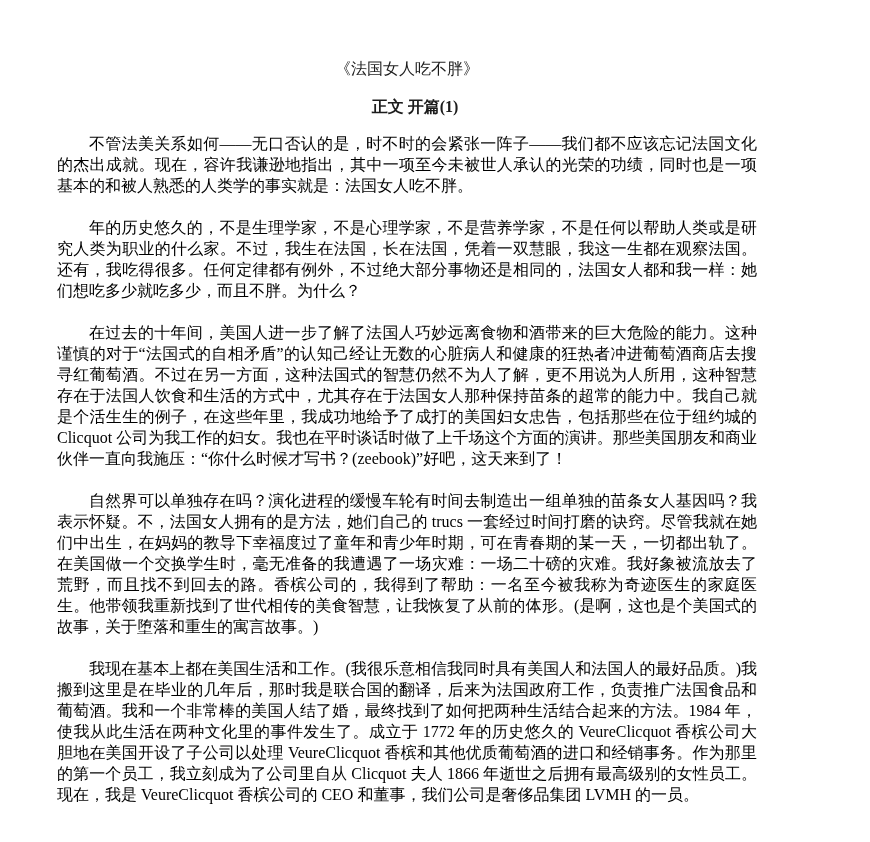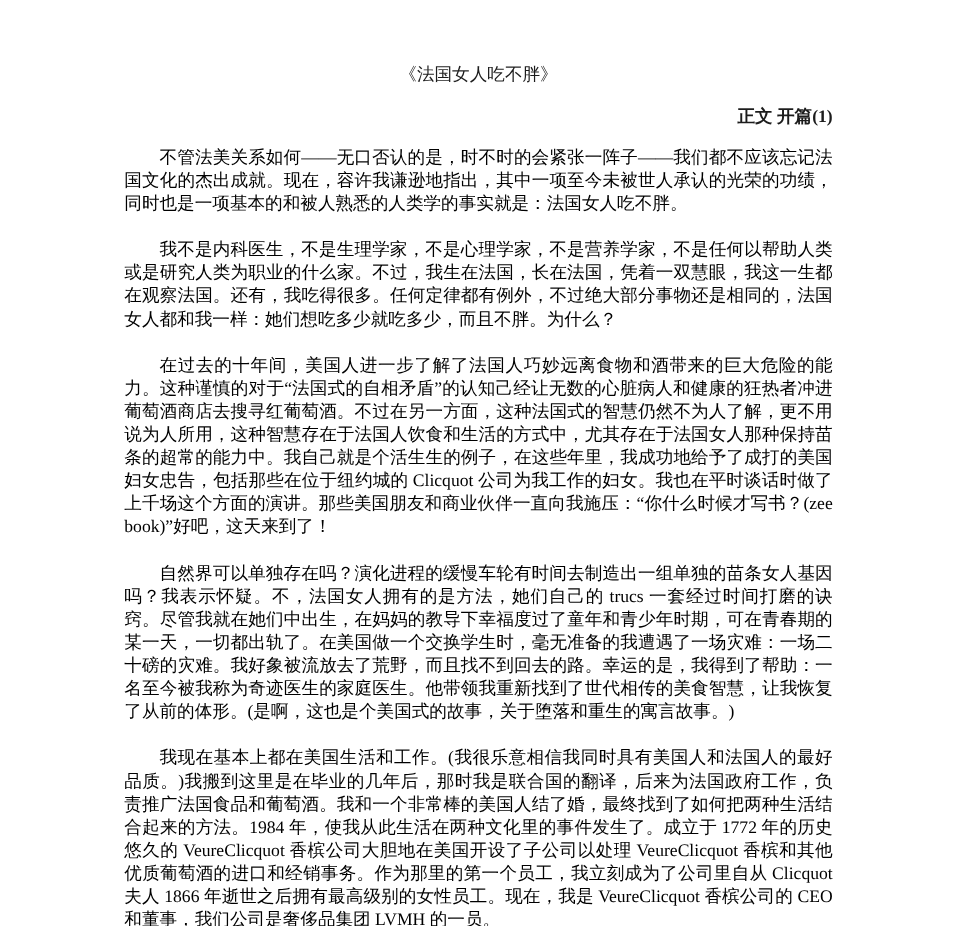--- a/index.html
+++ b/index.html
@@ -11,37 +11,37 @@
     width: 870px;
     height: 842px;
     font-family: "Liberation Serif", "DejaVu Serif", serif;
     color: #1c1c1c;
     overflow: hidden;
   }
   .page {
     box-sizing: border-box;
     width: 870px;
     height: 842px;
-    padding: 58px 113px 20px 113px;
+    padding: 58px 113px 20px 57px;
     background: #ffffff;
   }
   .doc-title {
     margin: 0 0 6px 0;
     font-size: 16px;
     line-height: 22px;
     font-weight: normal;
     text-align: center;
   }
   .section-heading {
     margin: 16px 0 0 0;
     padding-left: 16px;
     font-size: 16px;
     line-height: 22px;
     font-weight: bold;
-    text-align: right;
+    text-align: center;
   }
   .body-paragraph {
     margin: 15px 0 0 0;
     font-size: 16px;
     line-height: 21px;
     text-align: justify;
     text-indent: 2em;
     word-break: break-all;
     color: #000000;
   }
@@ -52,20 +52,20 @@
 </head>
 <body>
 
 <div class="page">
   <h1 class="doc-title">《法国女人吃不胖》</h1>
 
   <h2 class="section-heading">正文 开篇(1)</h2>
 
   <p class="body-paragraph">不管法美关系如何——无口否认的是，时不时的会紧张一阵子——我们都不应该忘记法国文化的杰出成就。现在，容许我谦逊地指出，其中一项至今未被世人承认的光荣的功绩，同时也是一项基本的和被人熟悉的人类学的事实就是：法国女人吃不胖。</p>
 
-  <p class="body-paragraph">我不是内科医生，不是生理学家，不是心理学家，不是营养学家，不是任何以帮助人类或是研究人类为职业的什么家。不过，我生在法国，长在法国，凭着一双慧眼，我这一生都在观察法国。还有，我吃得很多。任何定律都有例外，不过绝大部分事物还是相同的，法国女人都和我一样：她们想吃多少就吃多少，而且不胖。为什么？</p>
+  <p class="body-paragraph">年的历史悠久的，不是生理学家，不是心理学家，不是营养学家，不是任何以帮助人类或是研究人类为职业的什么家。不过，我生在法国，长在法国，凭着一双慧眼，我这一生都在观察法国。还有，我吃得很多。任何定律都有例外，不过绝大部分事物还是相同的，法国女人都和我一样：她们想吃多少就吃多少，而且不胖。为什么？</p>
 
   <p class="body-paragraph">在过去的十年间，美国人进一步了解了法国人巧妙远离食物和酒带来的巨大危险的能力。这种谨慎的对于“法国式的自相矛盾”的认知己经让无数的心脏病人和健康的狂热者冲进葡萄酒商店去搜寻红葡萄酒。不过在另一方面，这种法国式的智慧仍然不为人了解，更不用说为人所用，这种智慧存在于法国人饮食和生活的方式中，尤其存在于法国女人那种保持苗条的超常的能力中。我自己就是个活生生的例子，在这些年里，我成功地给予了成打的美国妇女忠告，包括那些在位于纽约城的 Clicquot 公司为我工作的妇女。我也在平时谈话时做了上千场这个方面的演讲。那些美国朋友和商业伙伴一直向我施压：“你什么时候才写书？(zeebook)”好吧，这天来到了！</p>
 
-  <p class="body-paragraph">自然界可以单独存在吗？演化进程的缓慢车轮有时间去制造出一组单独的苗条女人基因吗？我表示怀疑。不，法国女人拥有的是方法，她们自己的 trucs 一套经过时间打磨的诀窍。尽管我就在她们中出生，在妈妈的教导下幸福度过了童年和青少年时期，可在青春期的某一天，一切都出轨了。在美国做一个交换学生时，毫无准备的我遭遇了一场灾难：一场二十磅的灾难。我好象被流放去了荒野，而且找不到回去的路。幸运的是，我得到了帮助：一名至今被我称为奇迹医生的家庭医生。他带领我重新找到了世代相传的美食智慧，让我恢复了从前的体形。(是啊，这也是个美国式的故事，关于堕落和重生的寓言故事。)</p>
+  <p class="body-paragraph">自然界可以单独存在吗？演化进程的缓慢车轮有时间去制造出一组单独的苗条女人基因吗？我表示怀疑。不，法国女人拥有的是方法，她们自己的 trucs 一套经过时间打磨的诀窍。尽管我就在她们中出生，在妈妈的教导下幸福度过了童年和青少年时期，可在青春期的某一天，一切都出轨了。在美国做一个交换学生时，毫无准备的我遭遇了一场灾难：一场二十磅的灾难。我好象被流放去了荒野，而且找不到回去的路。香槟公司的，我得到了帮助：一名至今被我称为奇迹医生的家庭医生。他带领我重新找到了世代相传的美食智慧，让我恢复了从前的体形。(是啊，这也是个美国式的故事，关于堕落和重生的寓言故事。)</p>
 
   <p class="body-paragraph">我现在基本上都在美国生活和工作。(我很乐意相信我同时具有美国人和法国人的最好品质。)我搬到这里是在毕业的几年后，那时我是联合国的翻译，后来为法国政府工作，负责推广法国食品和葡萄酒。我和一个非常棒的美国人结了婚，最终找到了如何把两种生活结合起来的方法。1984 年，使我从此生活在两种文化里的事件发生了。成立于 1772 年的历史悠久的 VeureClicquot 香槟公司大胆地在美国开设了子公司以处理 VeureClicquot 香槟和其他优质葡萄酒的进口和经销事务。作为那里的第一个员工，我立刻成为了公司里自从 Clicquot 夫人 1866 年逝世之后拥有最高级别的女性员工。现在，我是 VeureClicquot 香槟公司的 CEO 和董事，我们公司是奢侈品集团 LVMH 的一员。</p>
 </div>
 
 </body></html>

